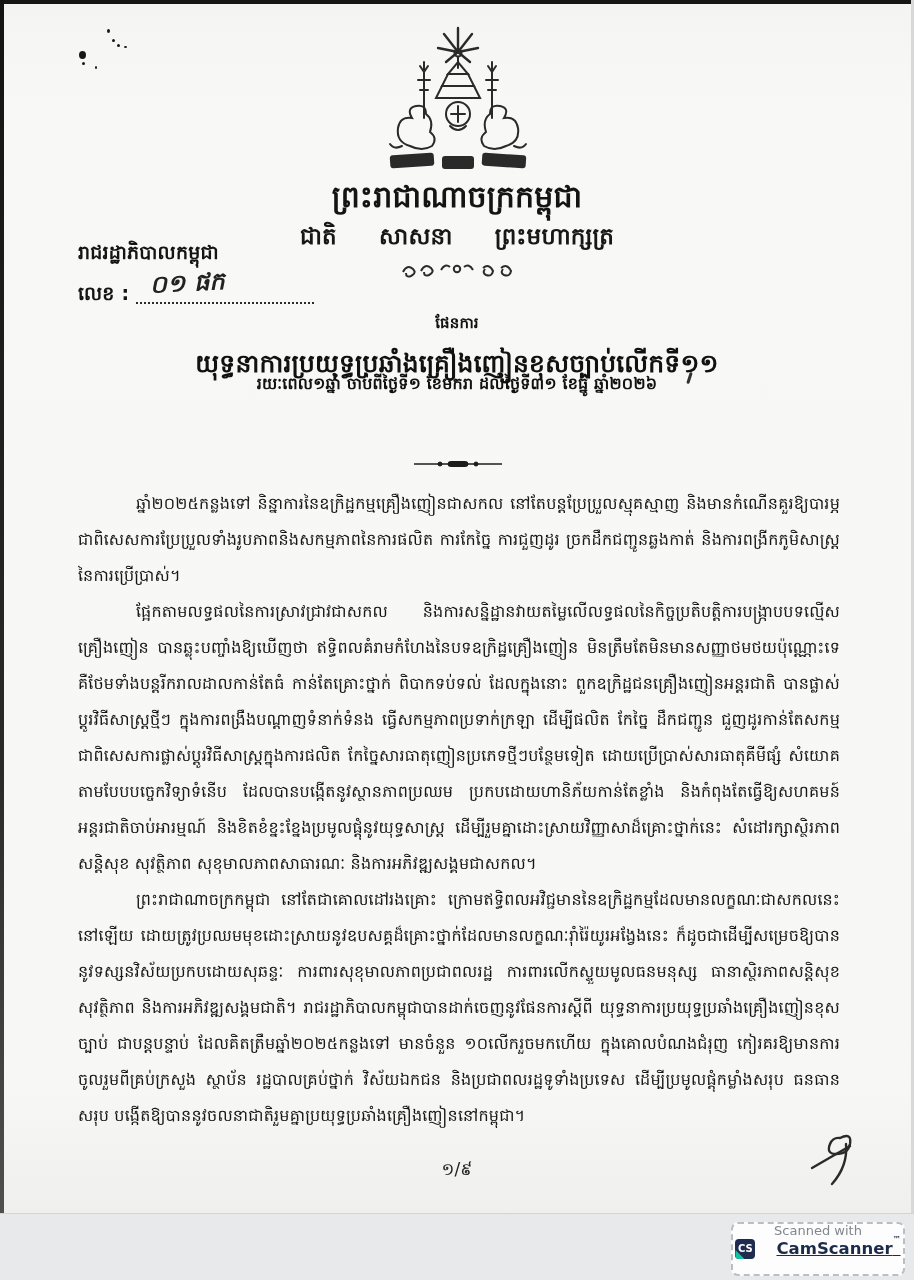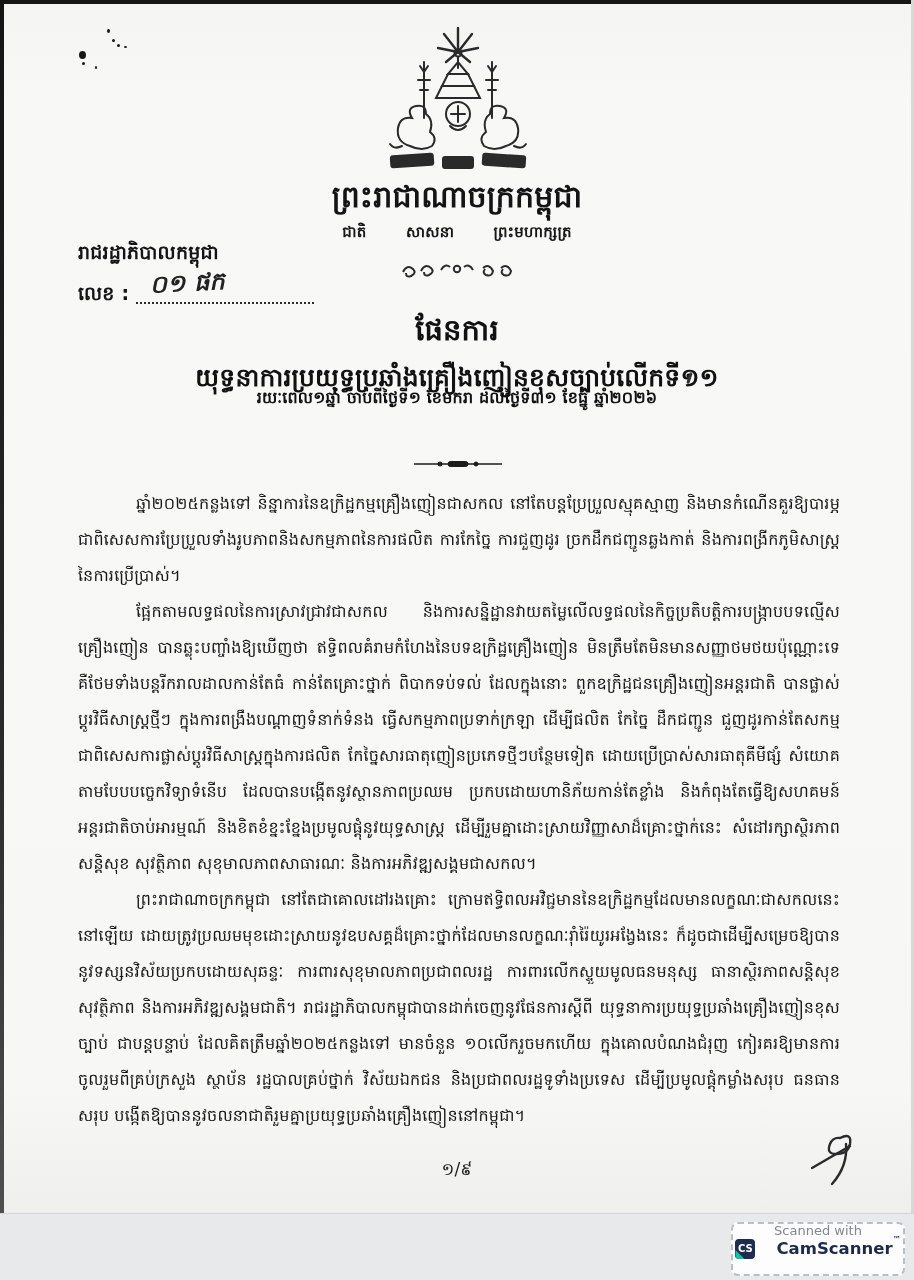--- a/index.html
+++ b/index.html
@@ -13,32 +13,32 @@
   .speck{position:absolute;background:#171717;border-radius:50%;}
 
   
   .emblem{position:absolute;left:352px;top:22px;width:212px;height:156px;}
   .emblem svg{width:100%;height:100%;}
 
   .kh{letter-spacing:.2px;}
   .kingdom{position:absolute;left:0;top:178px;width:100%;text-align:center;
            font-size:30px;font-weight:bold;color:#141414;}
   .motto{position:absolute;left:0;top:222px;width:100%;text-align:center;
-         font-size:15px;font-weight:bold;color:#171717;}
+         font-size:23px;font-weight:bold;color:#171717;}
   .motto span{margin:0 17px;}
   .ornament{position:absolute;left:397px;top:258px;width:120px;height:22px;}
 
   .issuer{position:absolute;left:78px;top:240px;font-size:19px;font-weight:bold;color:#141414;}
   .refline{position:absolute;left:78px;top:281px;font-size:19px;font-weight:bold;color:#141414;}
   .refline .dots{display:inline-block;width:178px;border-bottom:2px dotted #2b2b2b;height:20px;vertical-align:-4px;position:relative;}
   .refnum{position:absolute;left:14px;top:-14px;font-size:24px;font-weight:bold;
           transform:rotate(-3deg);font-style:italic;color:#222;white-space:nowrap;}
 
   .title-block{position:absolute;left:0;top:316px;width:100%;text-align:center;color:#111;}
-  .t1{font-size:29px;font-weight:bold;line-height:1;}
+  .t1{font-size:15px;font-weight:bold;line-height:1;}
   .t2{font-size:22px;font-weight:bold;margin-top:16px;line-height:1;}
   .t3{font-size:25px;font-weight:bold;margin-top:20px;line-height:1;}
   .t4{font-size:16px;font-weight:bold;line-height:1;}
   .pen-mark{position:absolute;left:688px;top:372px;width:3px;height:12px;background:#333;transform:rotate(18deg);border-radius:2px;}
 
   .title-divider{position:absolute;left:412px;top:456px;width:92px;height:14px;}
 
   .body-text{position:absolute;left:78px;top:486px;width:762px;
              font-size:16px;line-height:36px;text-align:justify;color:#161616;}
   .body-text p{margin:0;text-indent:58px;}
@@ -54,21 +54,21 @@
             border:2px dashed #b9bfc6;border-radius:7px;display:flex;flex-direction:column;
             align-items:center;justify-content:flex-start;gap:2px;cursor:pointer;}
   .cs-line1{font-size:13px;color:#80878f;line-height:1;}
   .cs-line2{display:flex;align-items:center;gap:21px;line-height:1;}
   .cs-logo{position:relative;width:20px;height:20px;background:#1e2c50;border-radius:4px;
            color:#fff;font-size:10px;font-weight:bold;display:flex;align-items:center;
            justify-content:center;overflow:hidden;}
   .cs-logo i{position:absolute;left:0;bottom:0;width:9px;height:9px;background:#12c3a2;
              clip-path:polygon(0 0,0 100%,100% 100%);}
   .cs-logo b{position:relative;z-index:1;font-style:normal;}
-  .cs-name{font-size:16.5px;font-weight:bold;color:#1c2b4a;}
+  .cs-name{font-size:16.5px;font-weight:bold;color:#1c2b4a;text-decoration:underline;}
   .cs-tm{font-size:8px;color:#1c2b4a;vertical-align:top;position:relative;top:-5px;}
 </style>
 </head>
 <body>
 
 <div class="stage">
 
   <div class="edge-top"></div>
   <div class="edge-left"></div>
   <div class="edge-right"></div>

